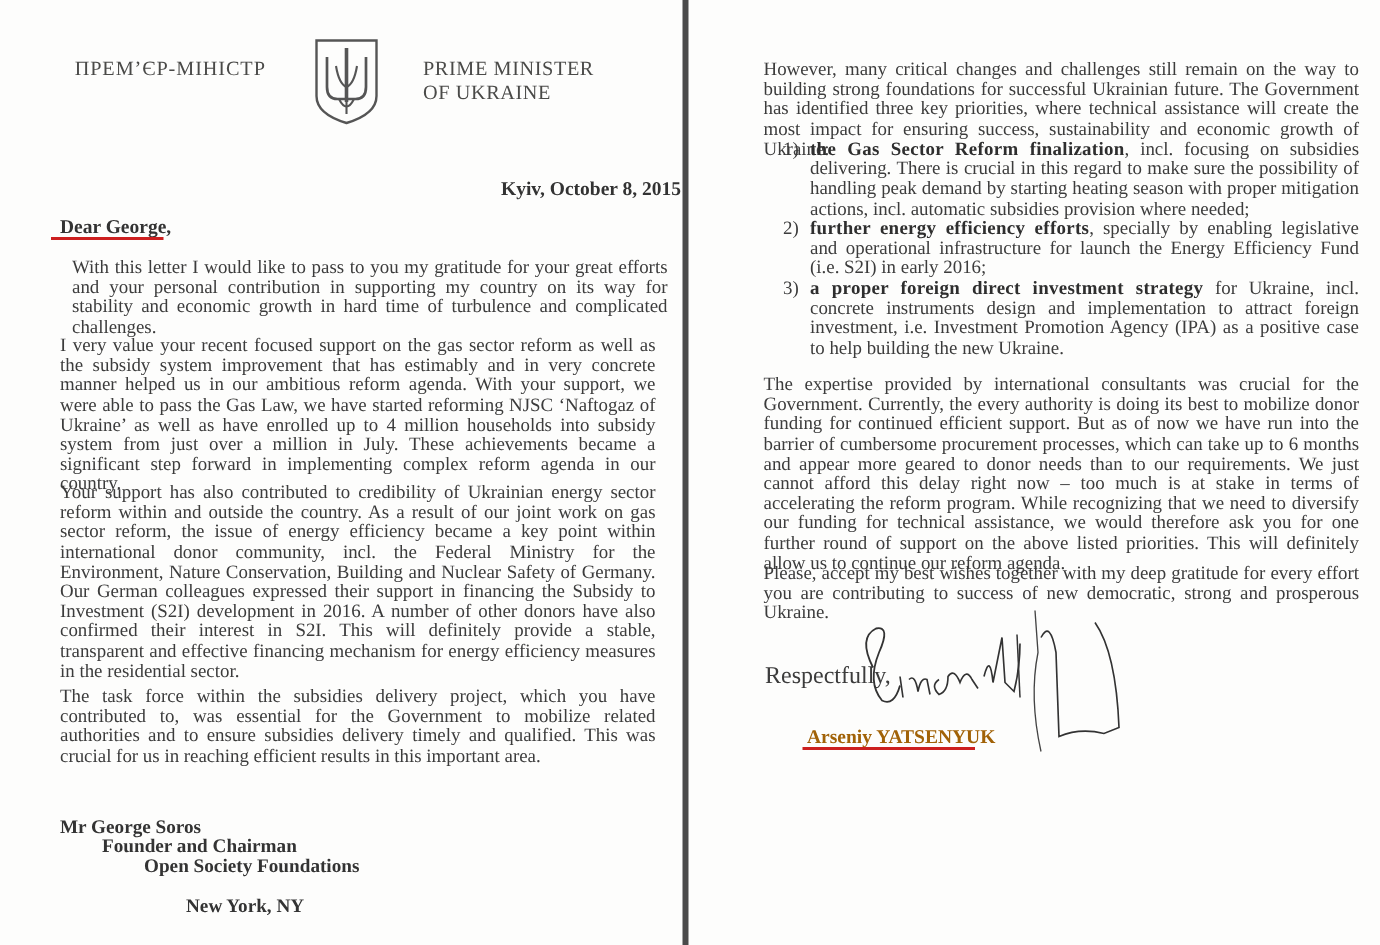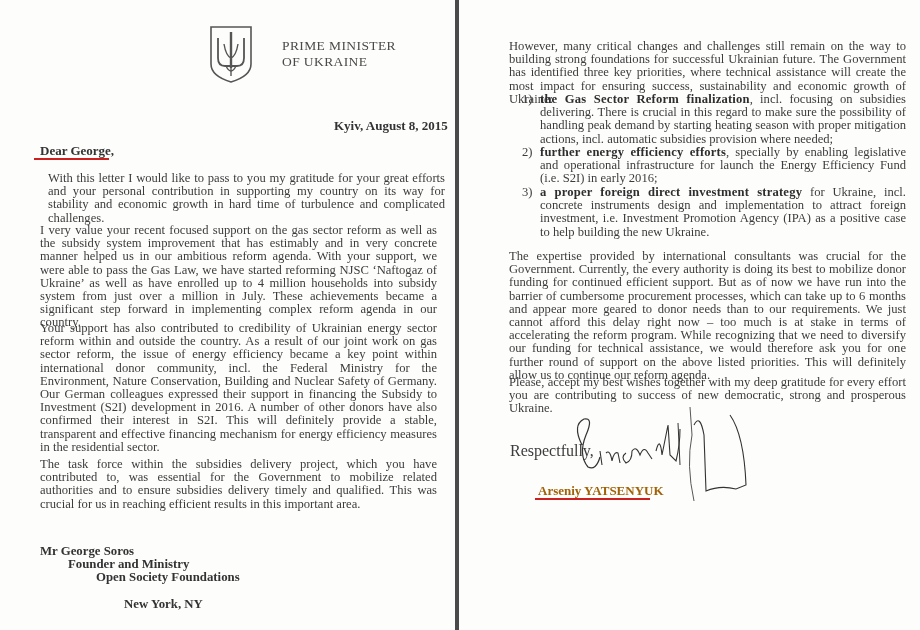--- a/index.html
+++ b/index.html
@@ -76,48 +76,49 @@
   }
 </style>
 </head>
 <body>
 
 <div class="page" id="page-left"></div>
 <div class="page" id="page-right"></div>
 <div class="divider"></div>
 
 <div class="header-ua">
+  <div>ПРЕМ’ЄР-МІНІСТР</div>
 </div>
 
 <svg class="emblem" viewBox="0 0 46 60">
   <path d="M3 3 H43 V40 Q43 52 23 58 Q3 52 3 40 Z" fill="none" stroke="#555" stroke-width="1.6"></path>
   <path d="M23 8 L23 44" stroke="#555" stroke-width="2.4"></path>
   <path d="M10 14 L10 34 Q10 42 17 42 L23 42 L29 42 Q36 42 36 34 L36 14" fill="none" stroke="#555" stroke-width="1.8"></path>
   <path d="M16 20 Q18 32 23 34 Q28 32 30 20" fill="none" stroke="#555" stroke-width="1.4"></path>
   <path d="M18 42 Q23 52 28 42" fill="none" stroke="#555" stroke-width="1.4"></path>
   <path d="M23 42 L23 52" stroke="#555" stroke-width="1.4"></path>
 </svg>
 
 <div class="header-en">
   <div>PRIME MINISTER</div>
   <div>OF UKRAINE</div>
 </div>
 
-<div class="date" style="right:auto; left:334px;">Kyiv, August 8, 2015</div>
+<div class="date" style="right:auto; left:334px;">Kyiv, October 8, 2015</div>
 
 <div class="salutation">Dear George,</div>
 <div class="underline-red" style="left:34px; top:158px; width:75px;"></div>
 
 <div class="body-text" style="top:172px;margin-left:8px;">With this letter I would like to pass to you my gratitude for your great efforts and your personal contribution in supporting my country on its way for stability and economic growth in hard time of turbulence and complicated challenges.</div>
 <div class="body-text" style="top:224px;">I very value your recent focused support on the gas sector reform as well as the subsidy system improvement that has estimably and in very concrete manner helped us in our ambitious reform agenda. With your support, we were able to pass the Gas Law, we have started reforming NJSC ‘Naftogaz of Ukraine’ as well as have enrolled up to 4 million households into subsidy system from just over a million in July. These achievements became a significant step forward in implementing complex reform agenda in our country.</div>
 <div class="body-text" style="top:322px;">Your support has also contributed to credibility of Ukrainian energy sector reform within and outside the country. As a result of our joint work on gas sector reform, the issue of energy efficiency became a key point within international donor community, incl. the Federal Ministry for the Environment, Nature Conservation, Building and Nuclear Safety of Germany. Our German colleagues expressed their support in financing the Subsidy to Investment (S2I) development in 2016. A number of other donors have also confirmed their interest in S2I. This will definitely provide a stable, transparent and effective financing mechanism for energy efficiency measures in the residential sector.</div>
 <div class="body-text" style="top:458px;">The task force within the subsidies delivery project, which you have contributed to, was essential for the Government to mobilize related authorities and to ensure subsidies delivery timely and qualified. This was crucial for us in reaching efficient results in this important area.</div>
 
 <div class="addr" style="left:40px; top:544px;">Mr George Soros</div>
-<div class="addr" style="left:68px; top:557px;">Founder and Ministry</div>
+<div class="addr" style="left:68px; top:557px;">Founder and Chairman</div>
 <div class="addr" style="left:96px; top:570px;">Open Society Foundations</div>
 <div class="addr" style="left:124px; top:597px;">New York, NY</div>
 
 <div class="rbody" style="top:40px;">However, many critical changes and challenges still remain on the way to building strong foundations for successful Ukrainian future. The Government has identified three key priorities, where technical assistance will create the most impact for ensuring success, sustainability and economic growth of Ukraine:</div>
 
 <div class="list-item" style="top:93px;">
   <span class="list-num">1)</span>
   <span class="list-text"><b>the Gas Sector Reform finalization</b><span>, incl. focusing on subsidies delivering. There is crucial in this regard to make sure the possibility of handling peak demand by starting heating season with proper mitigation actions, incl. automatic subsidies provision where needed;</span></span>
 </div>
 <div class="list-item" style="top:146px;">

